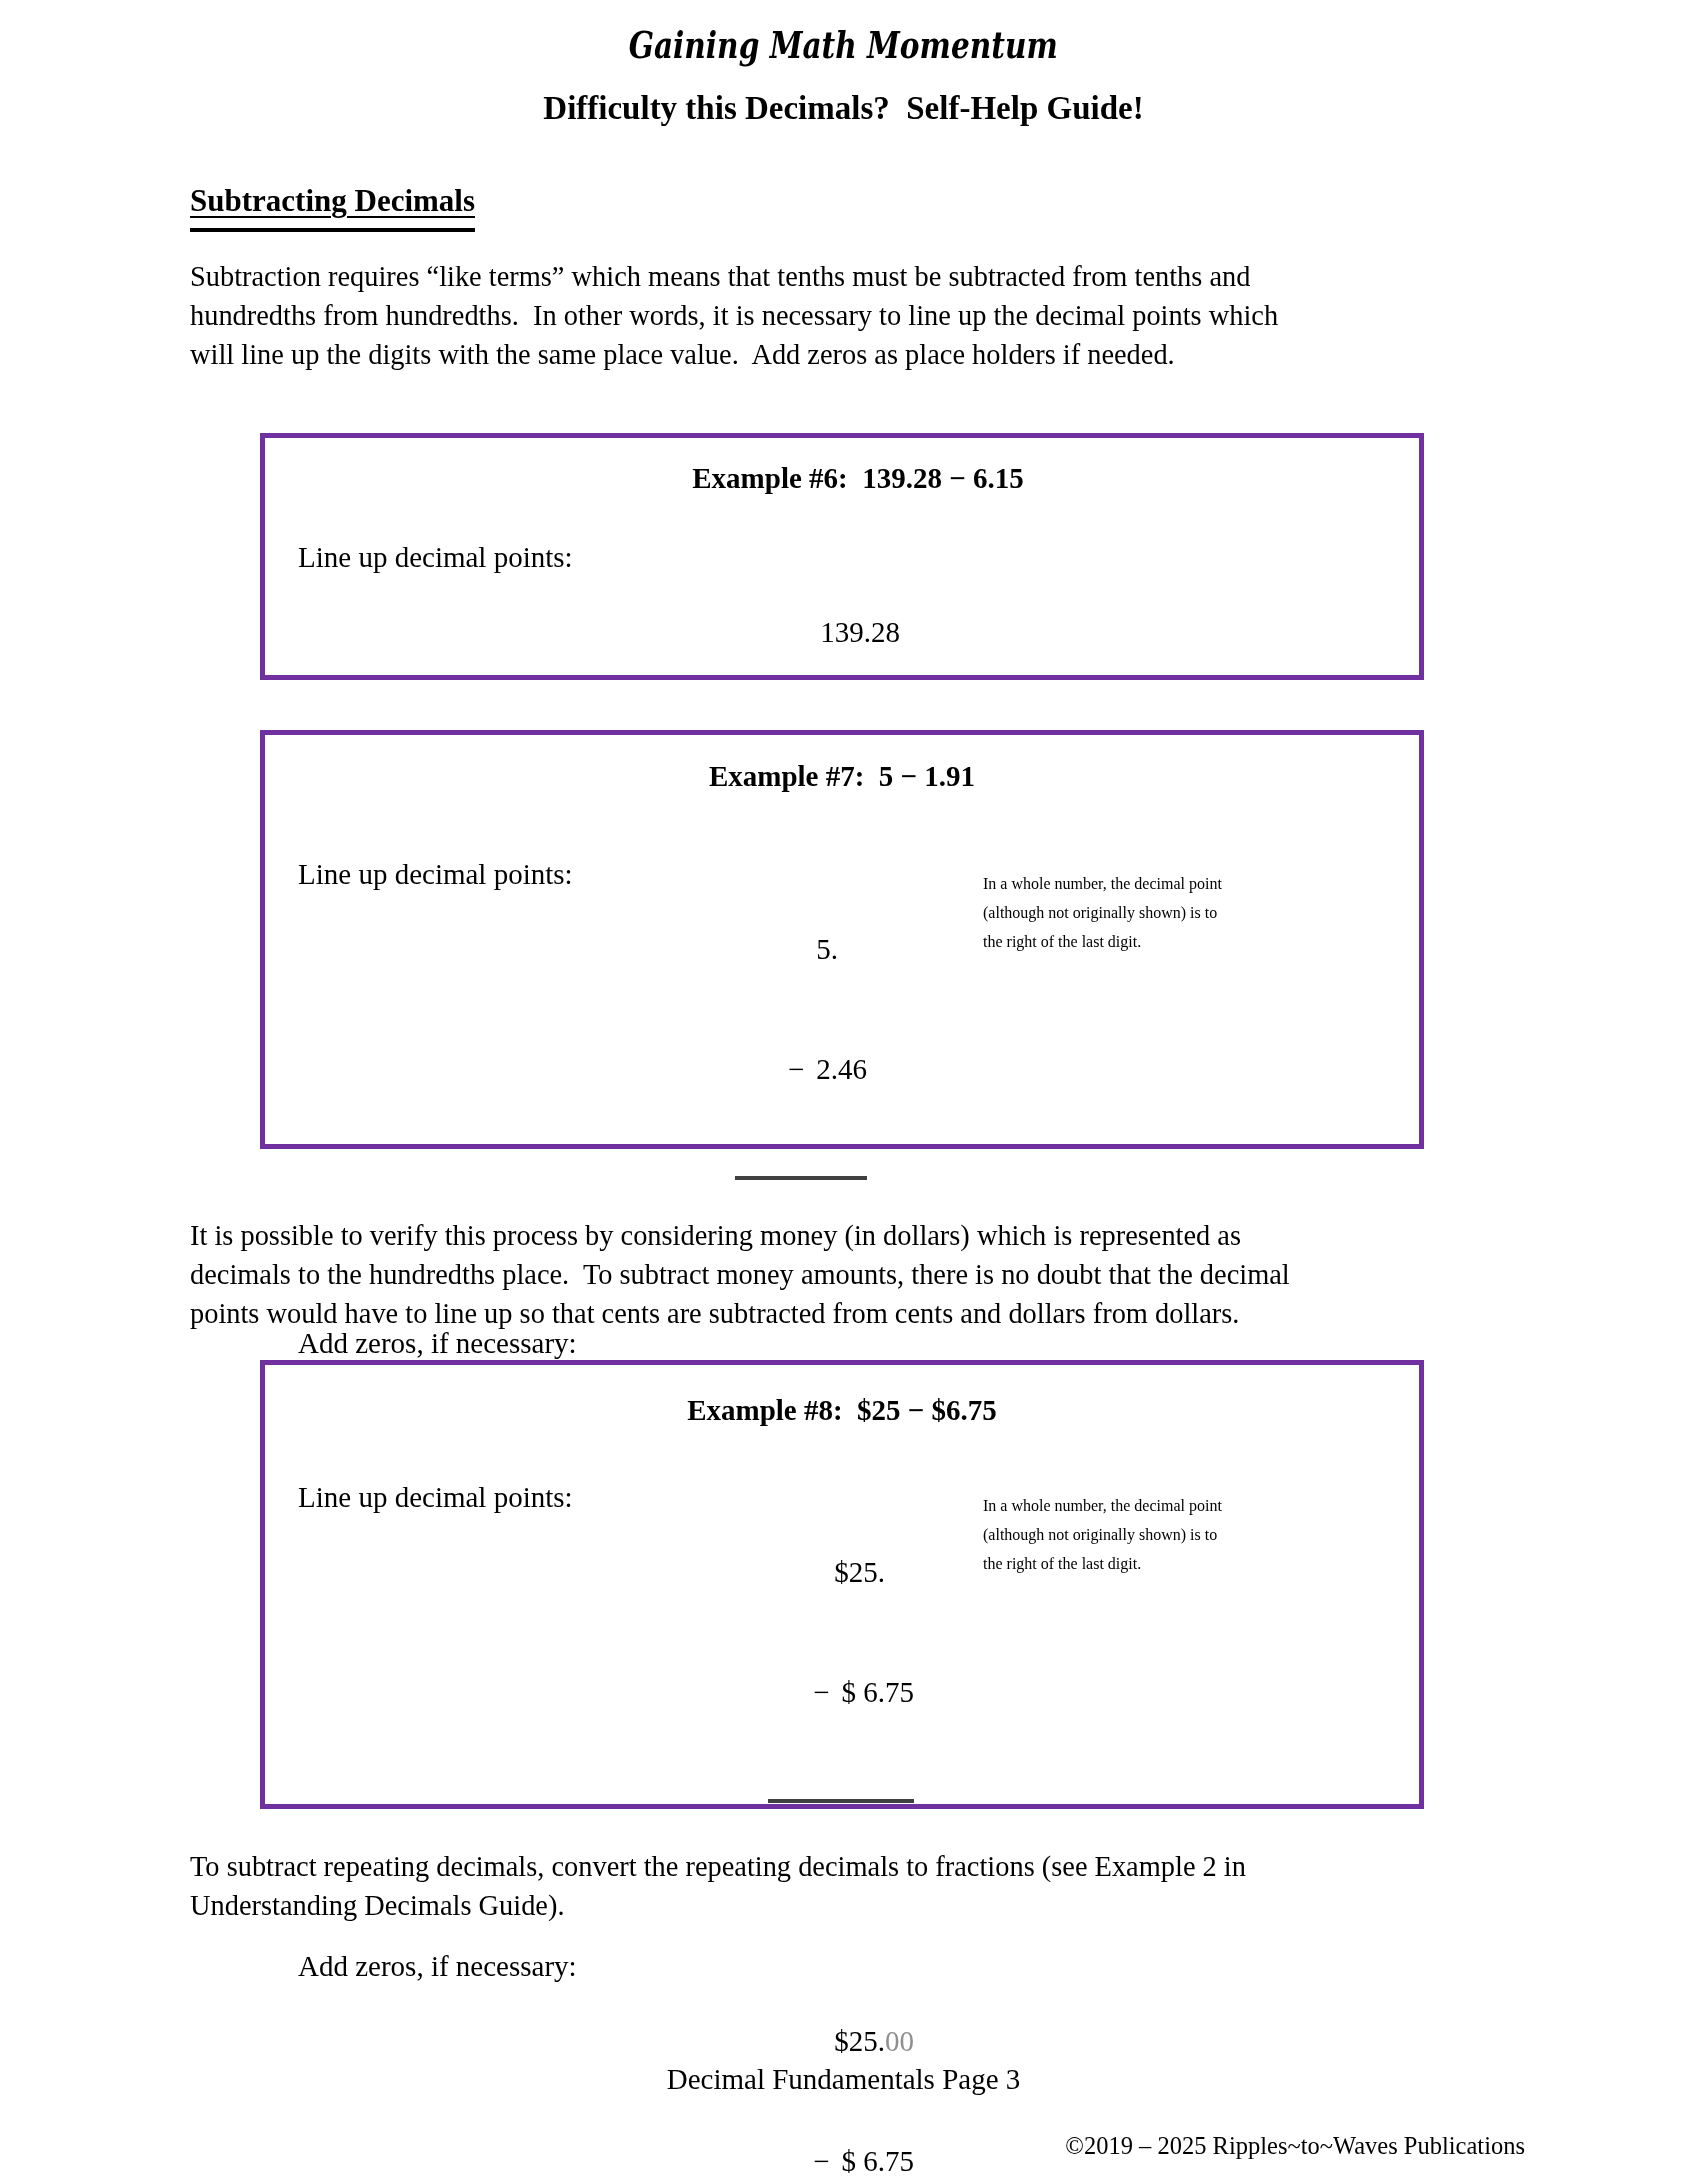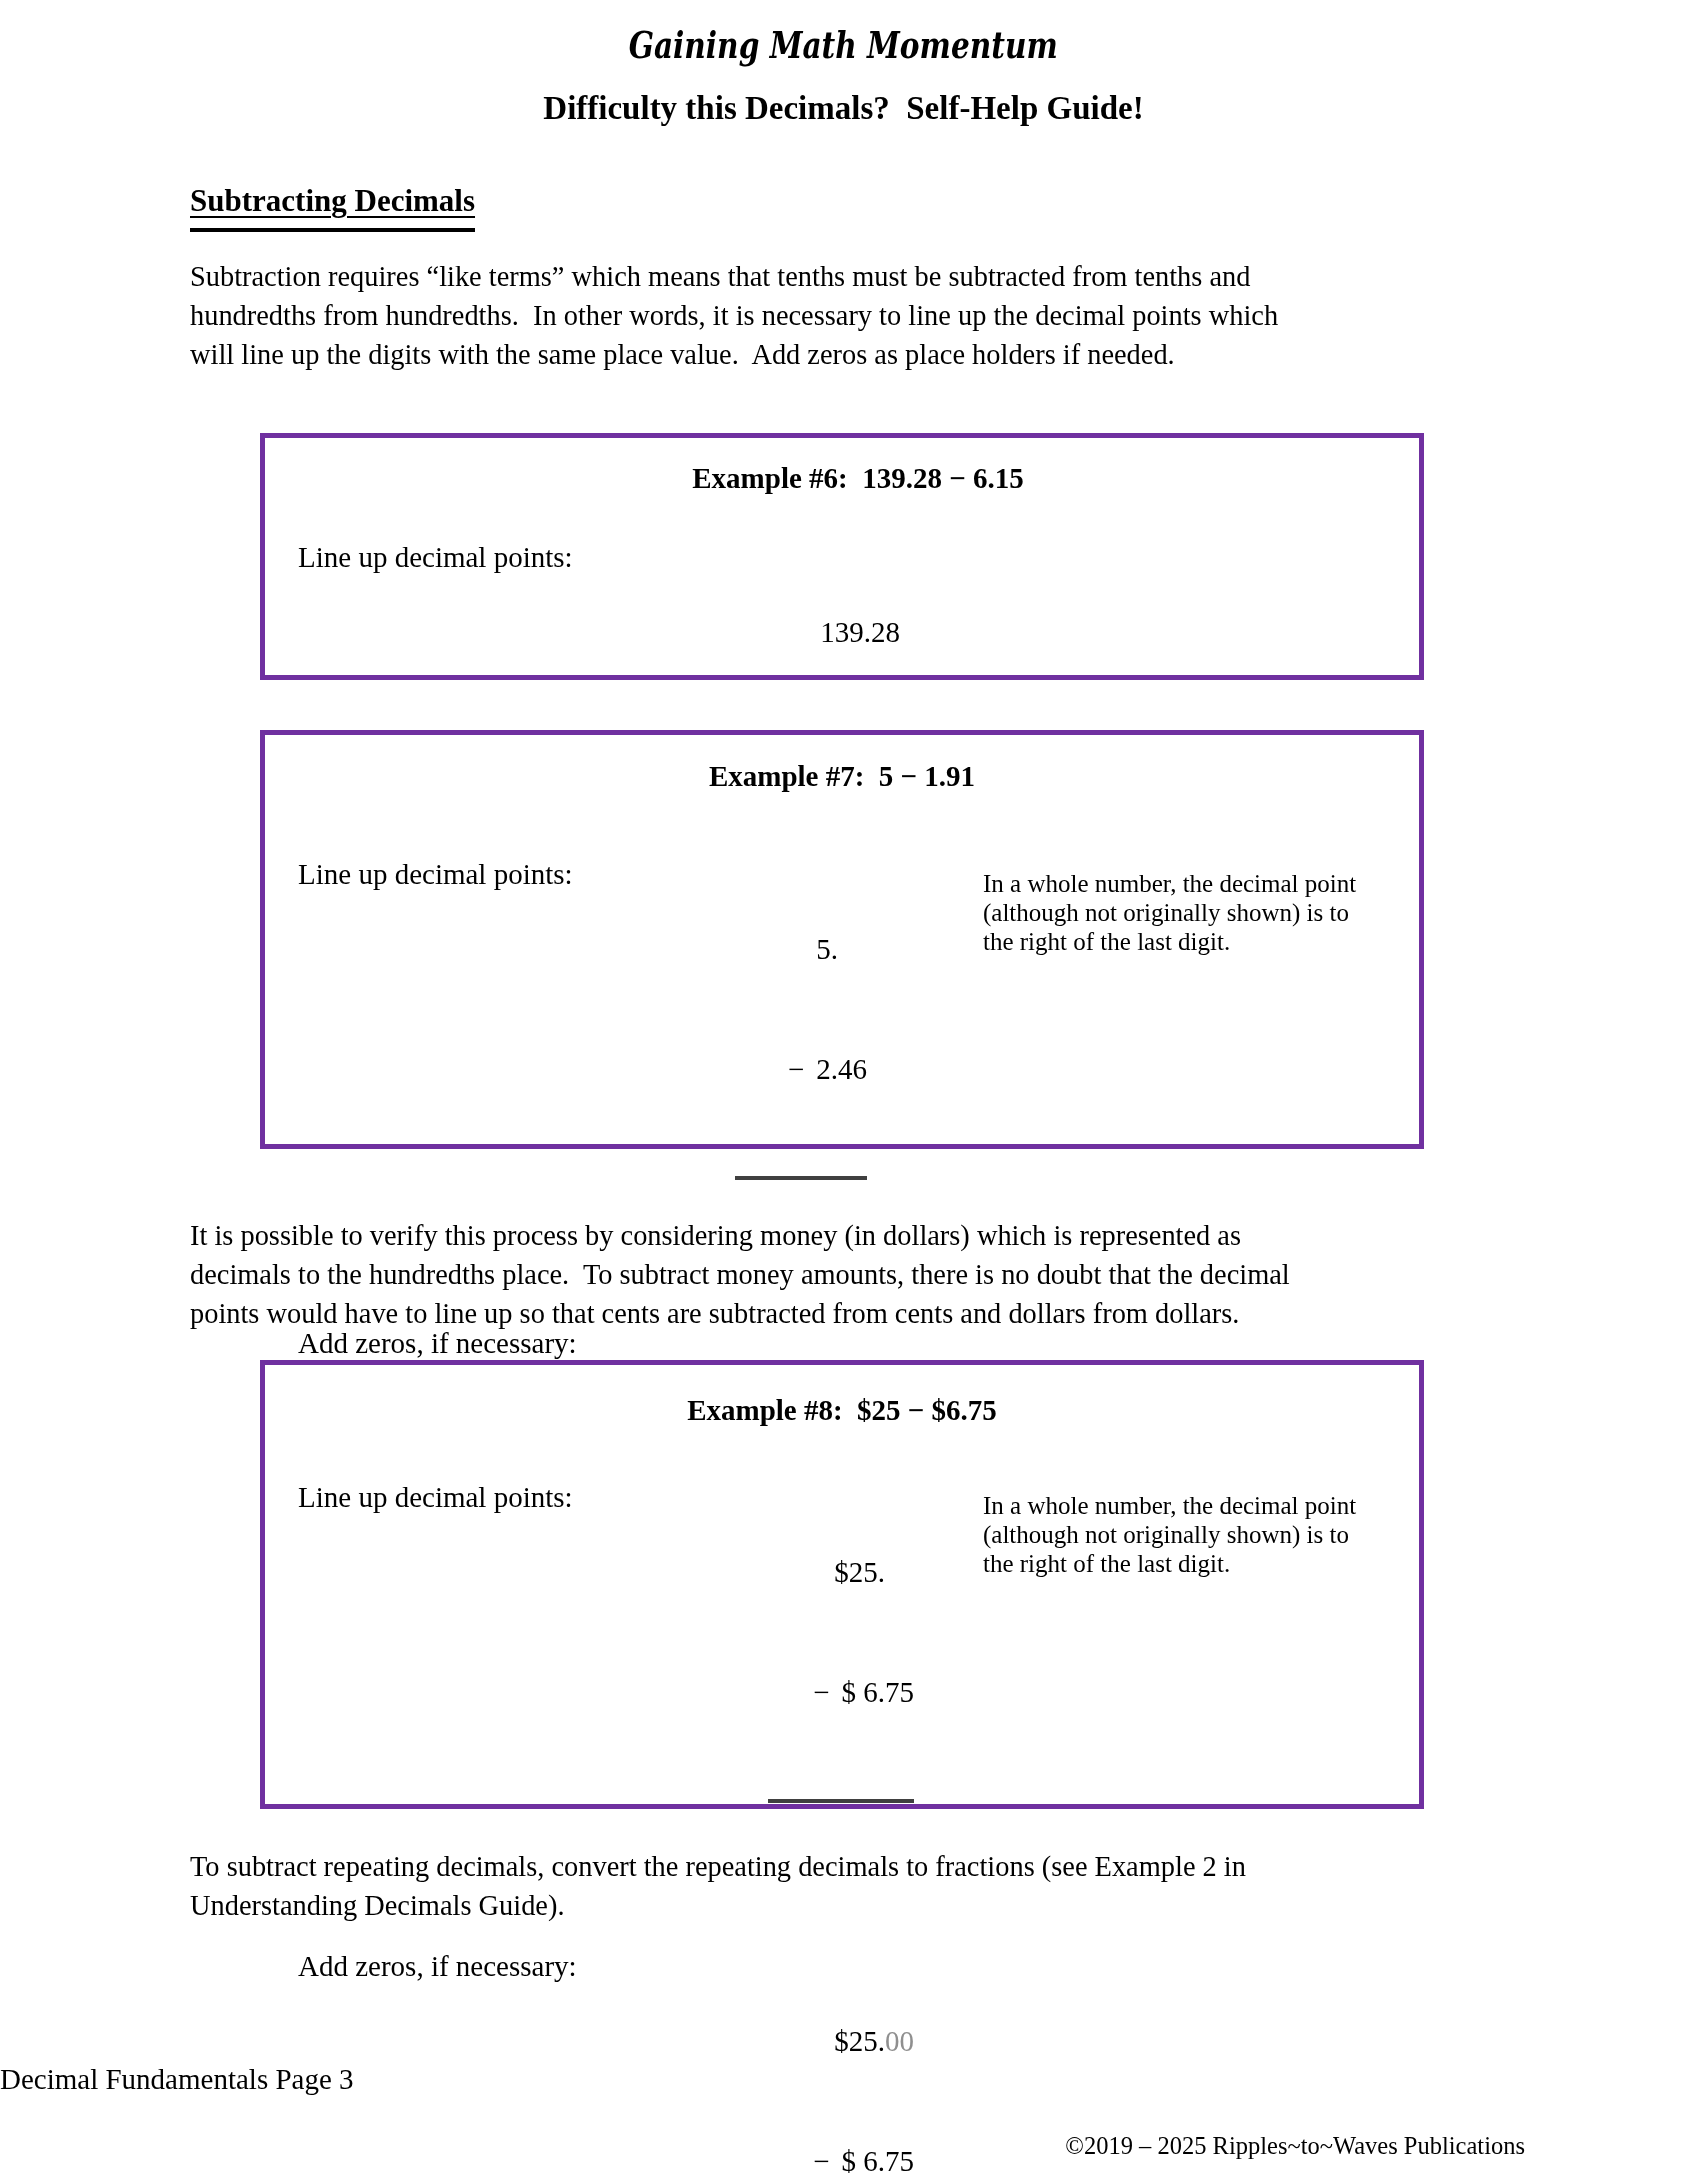--- a/index.html
+++ b/index.html
@@ -90,30 +90,30 @@
   .srow { white-space:pre-wrap; }
   .sign:not(:empty) { margin-right:12px; }
   .gray { color:var(--gray-digits, #8f8f8f); }
   .pad  { visibility:hidden; }
   .rule {
     width:100%; height:0;
     border-top:4.6px solid var(--rule-color, #404040);
     margin:6.6px 0 5.3px 0;
   }
   .note {
-    font-size:25px; line-height:29px;
+    font-size:16px; line-height:29px;
     white-space:pre-line;
     margin-top:20px;
   }
   .note-b2 { margin-left:116px; }
   .note-b3 { margin-left:69px; margin-top:18.5px; }
 
   .footer-center {
     position:absolute; top:2063px; left:0; width:100%;
-    font-size:29px;
+    text-align:center; font-size:29px;
   }
   .footer-right {
     position:absolute; top:2132px; right:162px;
     font-size:24.5px;
   }
 </style>
 </head>
 <body>
 
 <div class="page">

